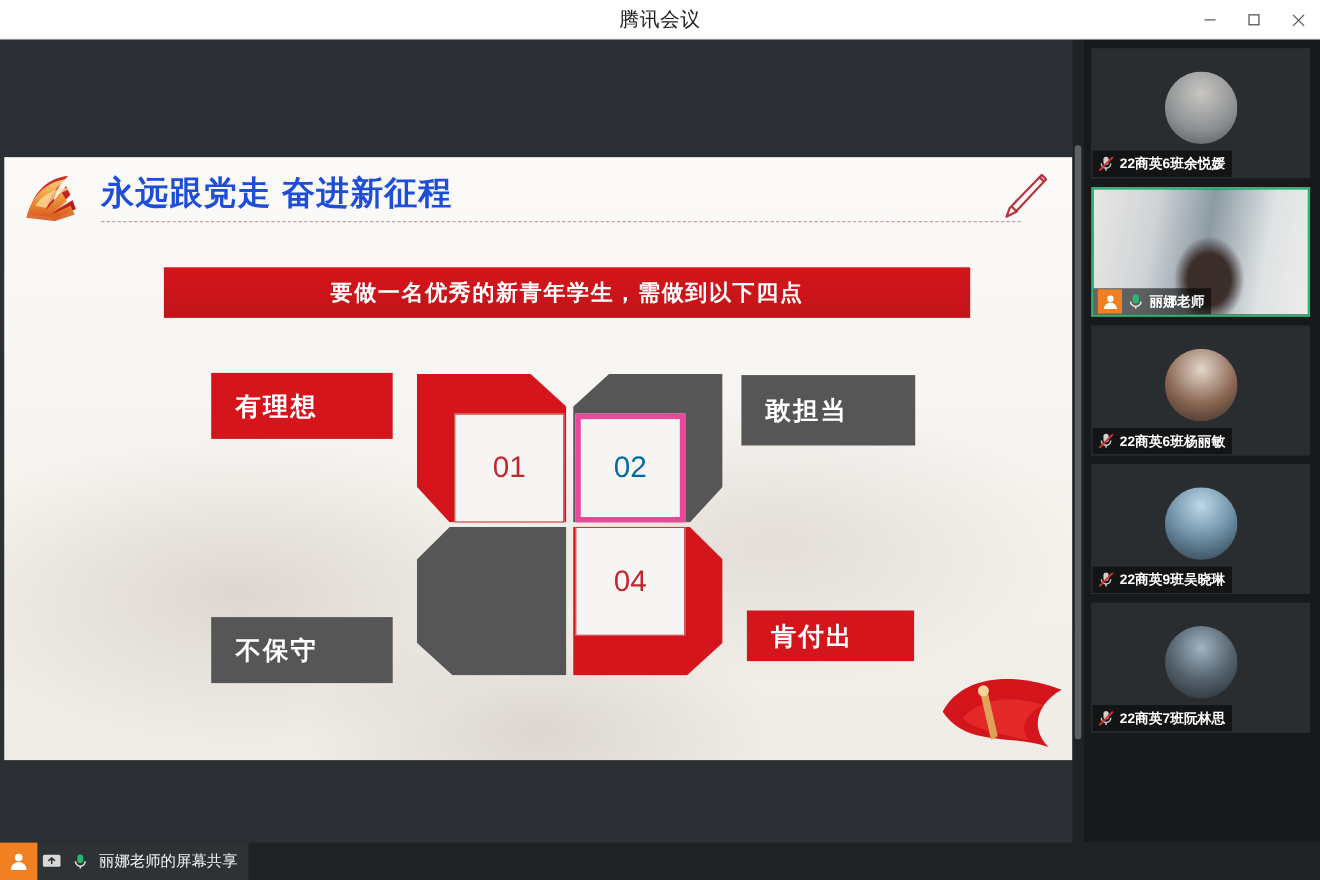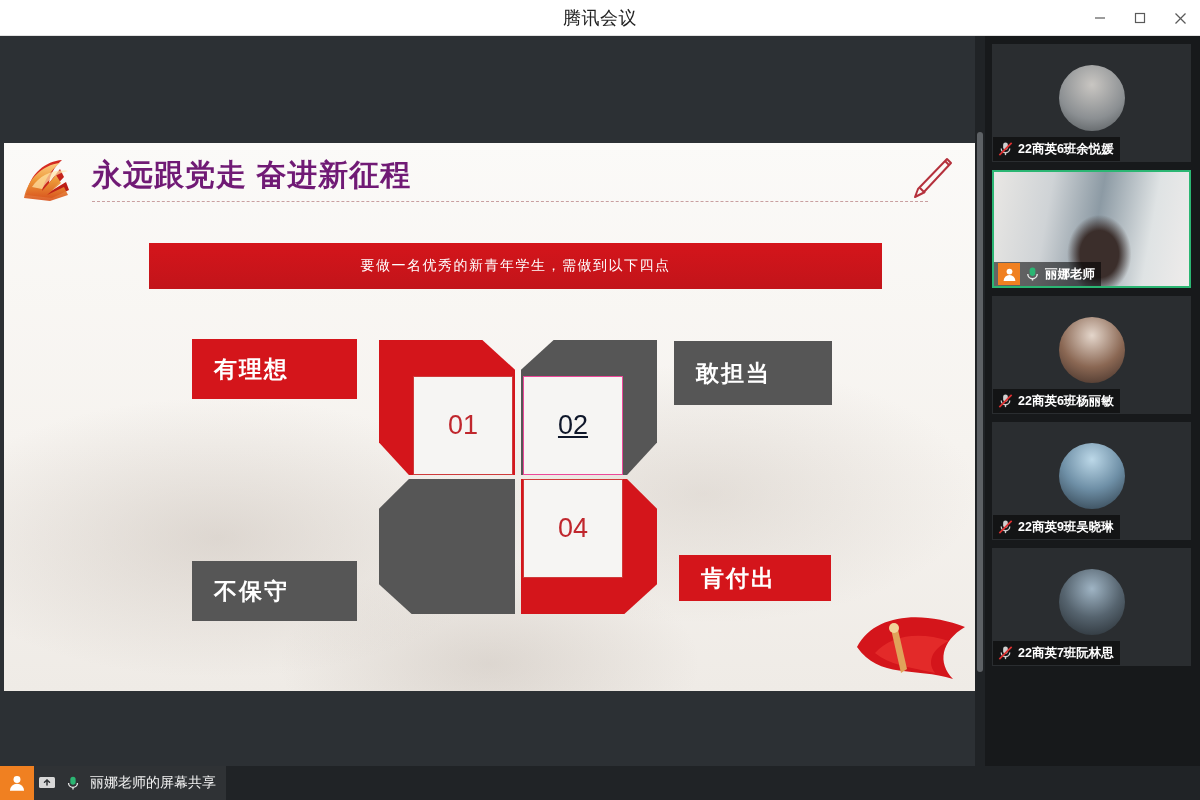--- a/index.html
+++ b/index.html
@@ -47,37 +47,37 @@
   }
   .slide > * { position: relative; z-index: 1; }
 
   
   .slide-head {
     position: absolute; left: 0; top: 0; width: 971px; height: 68px;
   }
   .emblem { position: absolute; left: 16px; top: 12px; width: 62px; height: 46px; }
   .slide-title {
     position: absolute; left: 88px; top: 12px;
-    font-size: 30px; font-weight: 700; color: #701a75; letter-spacing: 1px;
+    font-size: 30px; font-weight: 700; color: #1d4ed8; letter-spacing: 1px;
     white-space: nowrap;
   }
   .head-rule {
     position: absolute; left: 88px; top: 58px; width: 836px; height: 0;
     border-top: 1px dashed #c9a0a0;
   }
   .pen-icon { position: absolute; right: 20px; top: 10px; width: 48px; height: 50px; }
 
   
   .banner {
     position: absolute; left: 145px; top: 100px; width: 733px; height: 46px;
     background: linear-gradient(180deg,#d4151b 0%, #c2141a 100%);
     display: flex; align-items: center; justify-content: center;
   }
   .banner span {
-    color: #fff; font-size: 14px; font-weight: 400; letter-spacing: 1.5px;
+    color: #fff; font-size: 20px; font-weight: 700; letter-spacing: 1.5px;
   }
 
   
   .tag {
     position: absolute; display: flex; align-items: center;
     color: #fff; font-size: 23px; font-weight: 700; letter-spacing: 2px;
     padding-left: 22px;
   }
   .tag.red  { background: #d4151b; }
   .tag.gray { background: #565656; }
@@ -97,21 +97,21 @@
   .q2 .qback { clip-path: polygon(24% 0, 100% 0, 100% 76%, 78% 100%, 0 100%, 0 22%); }
   .q3 .qback { clip-path: polygon(22% 0, 100% 0, 100% 100%, 24% 100%, 0 78%, 0 22%); }
   .q4 .qback { clip-path: polygon(0 0, 78% 0, 100% 22%, 100% 78%, 76% 100%, 0 100%); }
   .qface {
     position: absolute; width: 100px; height: 99px;
     background: #f6f5f3;
     display: flex; align-items: center; justify-content: center;
     font-size: 27px; font-weight: 400;
   }
   .qface.red-n  { border: 1px solid #cf3b3b; color: #c0272d; }
-  .qface.gray-n { border: 1px solid #ec4899; color: #0f172a; text-decoration: underline; }
+  .qface.gray-n { border: 5px solid #ec4899; color: #0369a1; }
   .q1 { left: 0;    top: 0; }
   .q2 { left: 142px; top: 0; }
   .q3 { left: 0;    top: 139px; }
   .q4 { left: 142px; top: 139px; }
   .q1 .qface { left: 34px; top: 36px; }
   .q2 .qface { left: 2px;  top: 36px; }
   .q3 .qface { left: 34px; top: 0; }
   .q4 .qface { left: 2px;  top: 0; }
 
   

